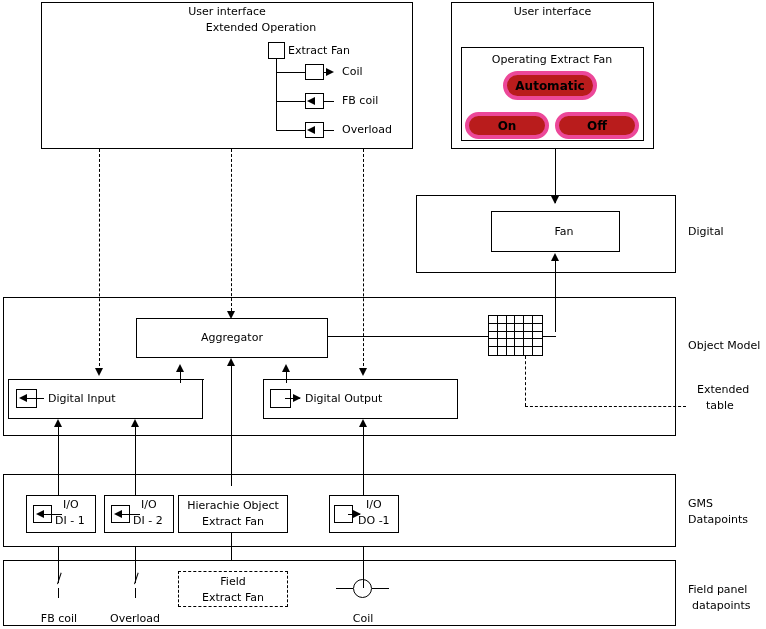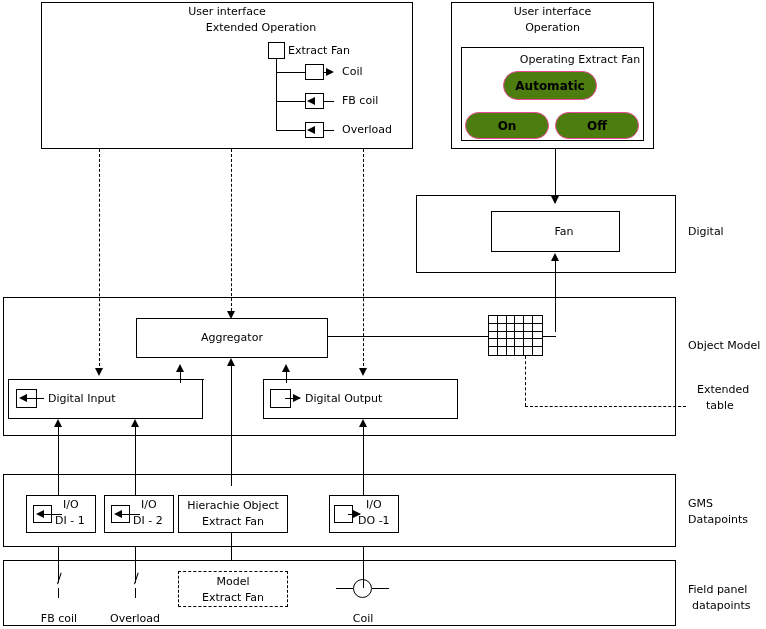--- a/index.html
+++ b/index.html
@@ -42,23 +42,23 @@
   .arr{position:absolute;width:0;height:0;}
   .arr-down{border-left:4px solid transparent;border-right:4px solid transparent;border-top:8px solid #000;}
   .arr-up{border-left:4px solid transparent;border-right:4px solid transparent;border-bottom:8px solid #000;}
   .arr-right{border-top:4px solid transparent;border-bottom:4px solid transparent;border-left:8px solid #000;}
   .arr-left{border-top:4px solid transparent;border-bottom:4px solid transparent;border-right:8px solid #000;}
   
   .sq{position:absolute;border:1px solid #000;box-sizing:border-box;}
   
   .btn{
     position:absolute;
-    border:1px solid #ec4899;
+    border:4px solid #ec4899;
     border-radius:16px;
-    background:#4d7c0f;
+    background:#b91c1c;
     font-size:12px;
     font-weight:bold;
     display:flex;
     align-items:center;
     justify-content:center;
     box-sizing:border-box;
     color:#000;
   }
   
   .grid{position:absolute;box-sizing:border-box;border:1px solid #000;display:grid;}
@@ -95,24 +95,23 @@
   <div class="lbl" style="left:342px;top:94px;">FB coil</div>
 
   <div class="hline" style="left:276px;top:130px;width:29px;"></div>
   <div class="sq" style="left:305px;top:122px;width:19px;height:16px;"></div>
   <div class="hline" style="left:324px;top:130px;width:10px;"></div>
   <div class="arr arr-left" style="left:307px;top:126px;"></div>
   <div class="lbl" style="left:342px;top:123px;">Overload</div>
 
   <div class="box" style="left:451px;top:2px;width:203px;height:147px;"></div>
   <div class="lbl ctr" style="left:451px;top:5px;width:203px;">User interface</div>
-  <div class="lbl ctr" style="left:451px;top:21px;width:203px;">Operation</div>
 
   <div class="box" style="left:461px;top:47px;width:183px;height:94px;"></div>
-  <div class="lbl ctr" style="left:461px;top:53px;width:182px;margin-left:28px;">Operating Extract Fan</div>
+  <div class="lbl ctr" style="left:461px;top:53px;width:182px;">Operating Extract Fan</div>
 
   <div class="btn" style="left:503px;top:71px;width:94px;height:29px;">Automatic</div>
   <div class="btn" style="left:465px;top:112px;width:84px;height:27px;">On</div>
   <div class="btn" style="left:555px;top:112px;width:84px;height:27px;">Off</div>
 
   <div class="vline" style="left:555px;top:149px;height:54px;"></div>
   <div class="arr arr-down" style="left:551px;top:196px;"></div>
 
   <div class="box" style="left:416px;top:195px;width:260px;height:78px;"></div>
   <div class="lbl" style="left:688px;top:225px;">Digital</div>
@@ -249,21 +248,21 @@
   <div class="vline" style="left:58px;top:588px;height:10px;"></div>
   <div class="abs" style="left:57px;top:572px;width:9px;height:12px;border-left:1px solid #000;transform:rotate(18deg);transform-origin:bottom left;"></div>
   <div class="lbl ctr" style="left:24px;top:612px;width:70px;">FB coil</div>
 
   <div class="vline" style="left:135px;top:573px;height:10px;"></div>
   <div class="vline" style="left:135px;top:588px;height:10px;"></div>
   <div class="abs" style="left:134px;top:572px;width:9px;height:12px;border-left:1px solid #000;transform:rotate(18deg);transform-origin:bottom left;"></div>
   <div class="lbl ctr" style="left:100px;top:612px;width:70px;">Overload</div>
 
   <div class="box dashed" style="left:178px;top:571px;width:110px;height:36px;"></div>
-  <div class="lbl ctr" style="left:178px;top:575px;width:110px;">Model</div>
+  <div class="lbl ctr" style="left:178px;top:575px;width:110px;">Field</div>
   <div class="lbl ctr" style="left:178px;top:591px;width:110px;">Extract Fan</div>
 
   <div class="coilsym" style="left:353px;top:579px;width:19px;height:19px;"></div>
   <div class="hline" style="left:336px;top:588px;width:17px;"></div>
   <div class="hline" style="left:372px;top:588px;width:17px;"></div>
   <div class="lbl ctr" style="left:328px;top:612px;width:70px;">Coil</div>
 
   <div class="vline" style="left:58px;top:547px;height:13px;"></div>
   <div class="vline" style="left:135px;top:547px;height:13px;"></div>
   <div class="vline" style="left:231px;top:547px;height:13px;"></div>

